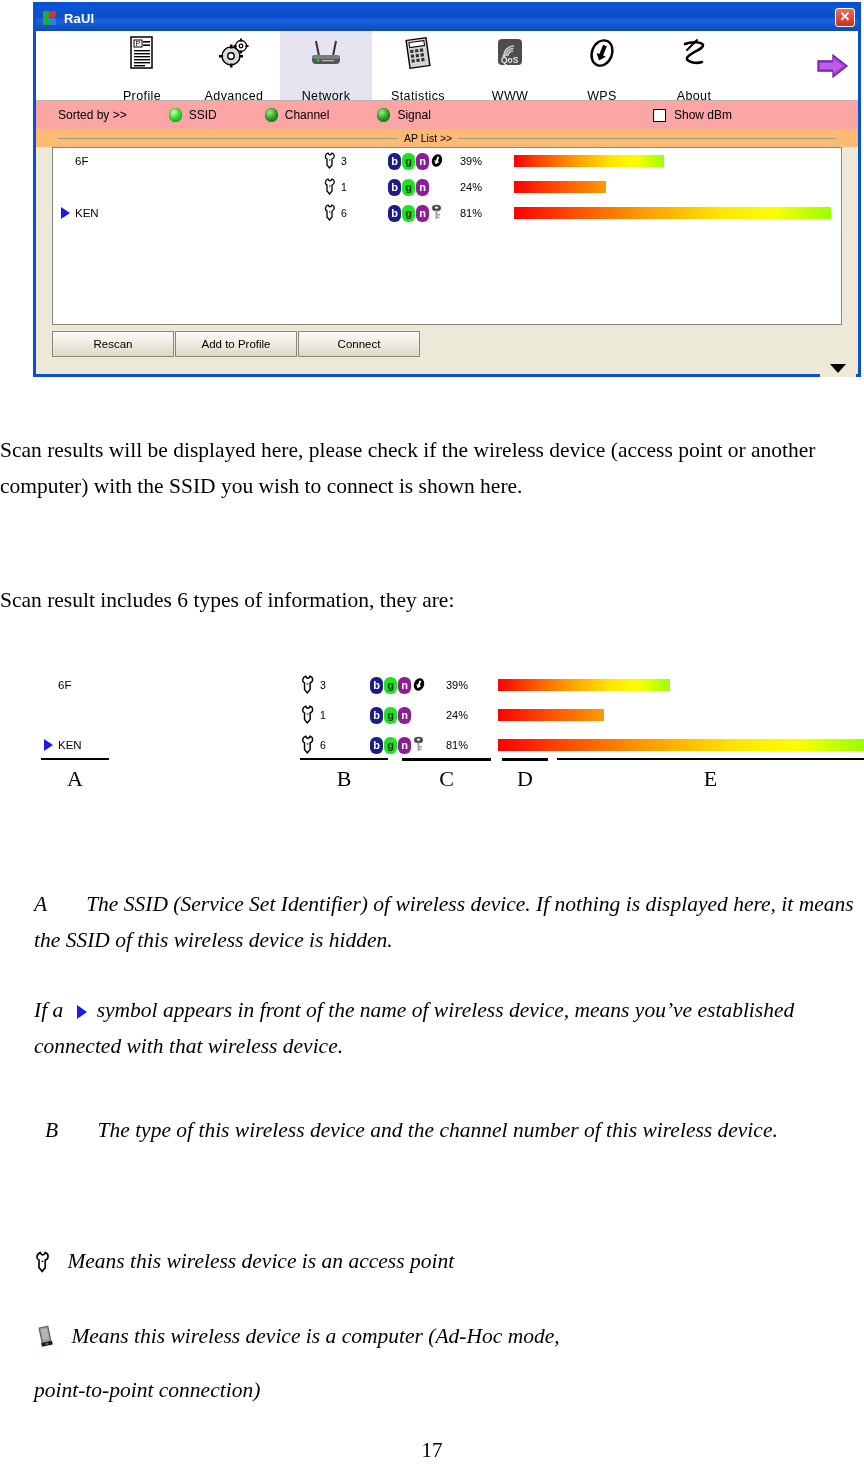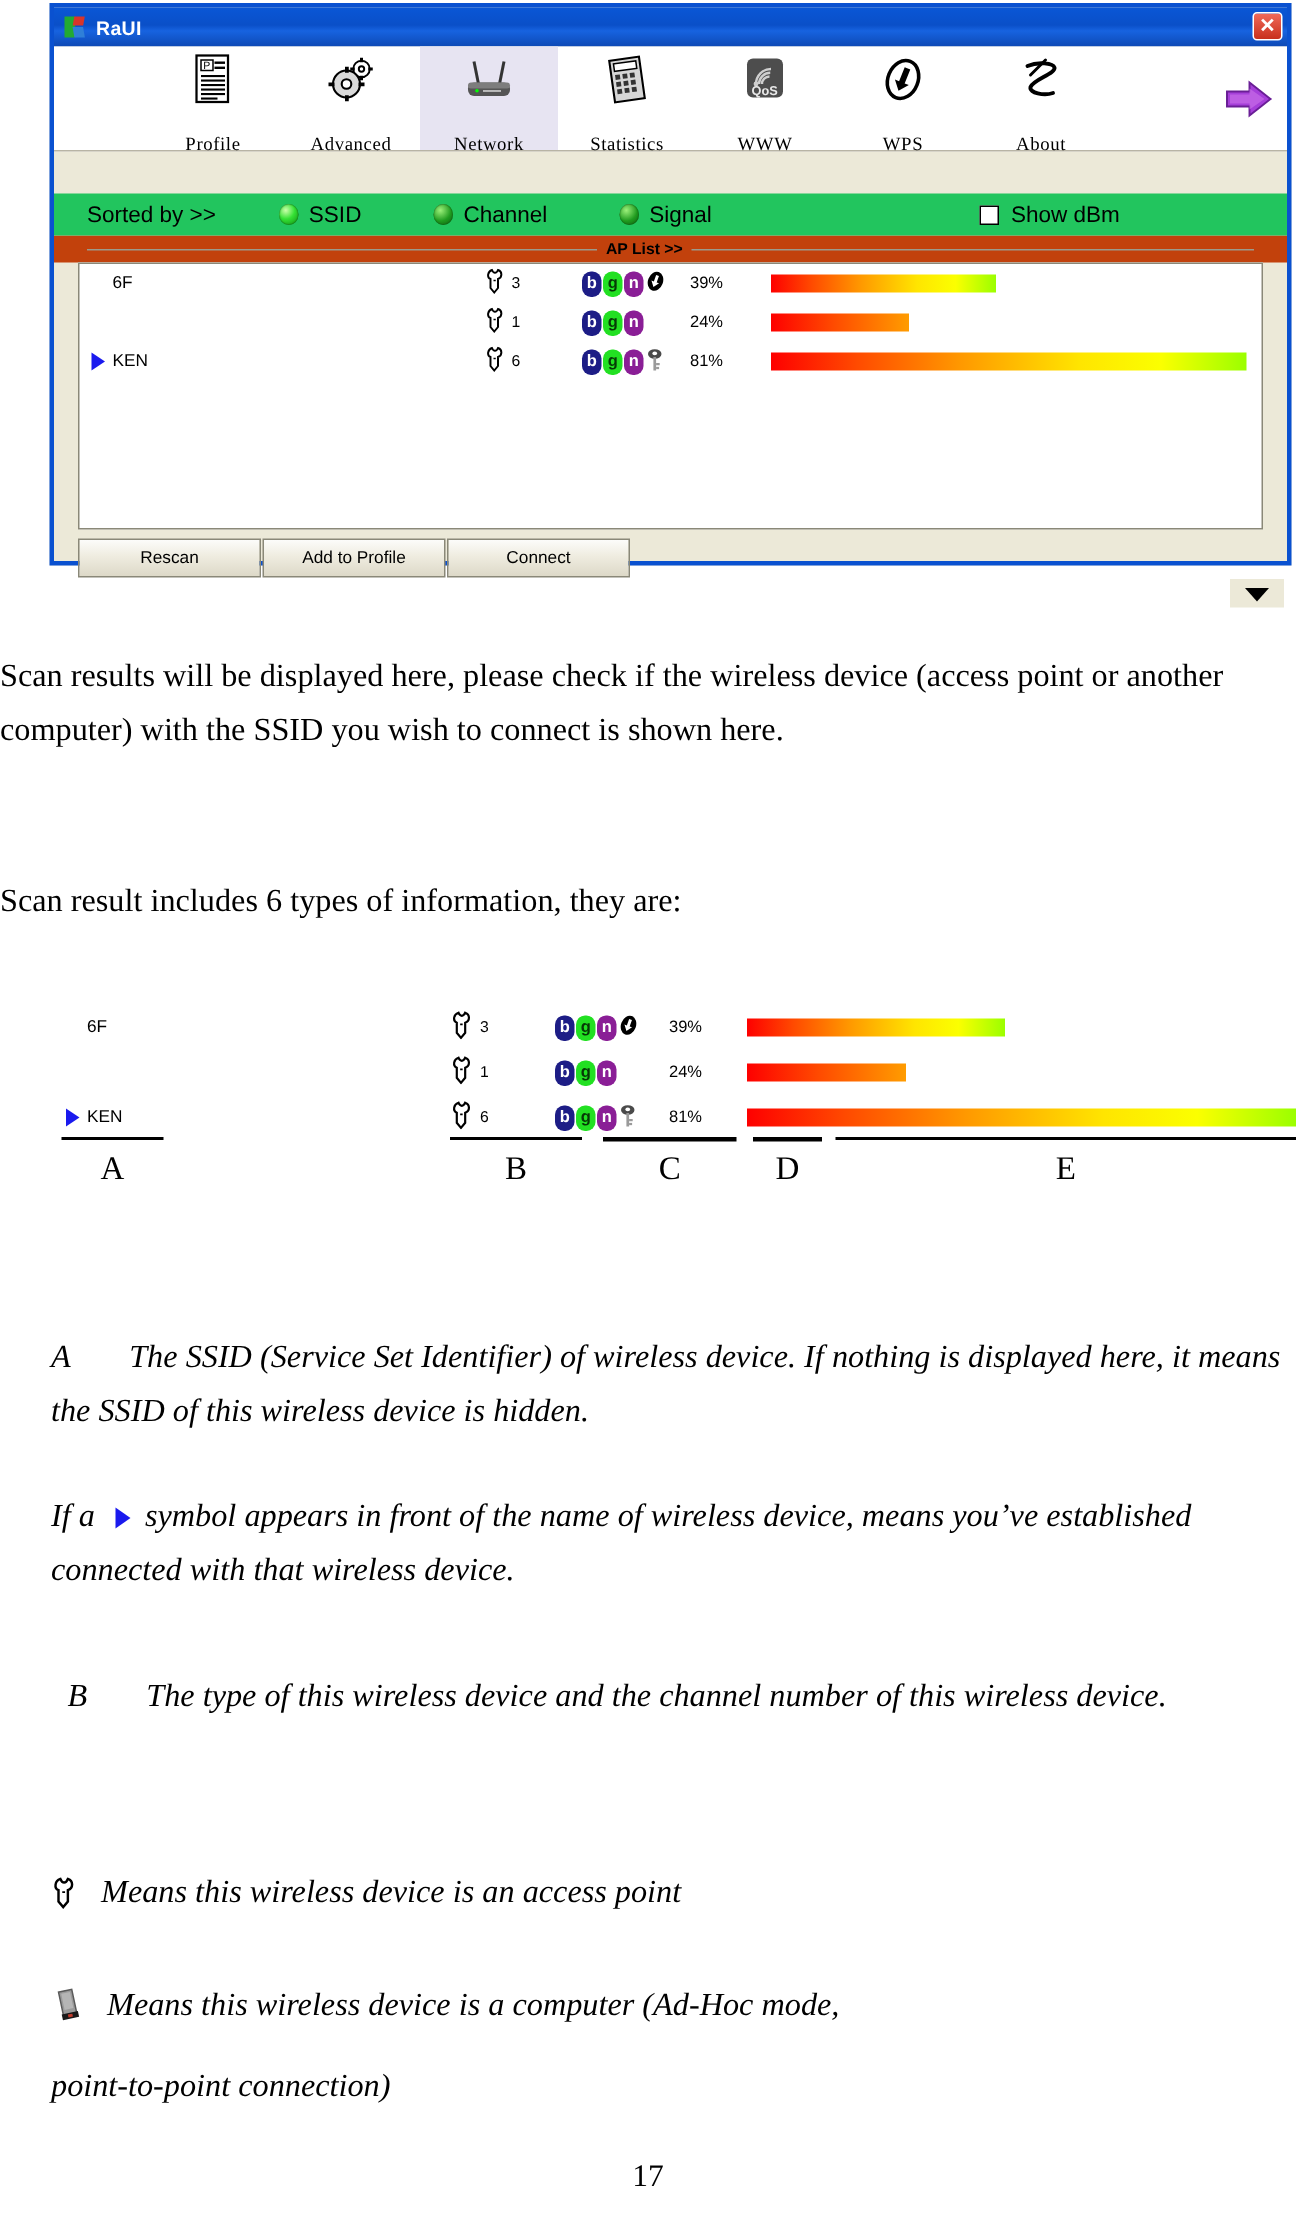--- a/index.html
+++ b/index.html
@@ -106,45 +106,44 @@
     gap: 19px;
   }
   .tb-item.active { background: #e7e4f2; }
   .tb-icon {
     height: 40px;
     display: flex;
     align-items: center;
     justify-content: center;
   }
   .tb-label {
-    font-family: Liberation Serif, serif;
+    font-family: Liberation Sans, sans-serif;
     font-size: 12.5px;
     color: #000;
     letter-spacing: 0.4px;
     white-space: nowrap;
   }
   .tb-arrow {
     position: absolute;
     right: 8px;
     top: 22px;
     cursor: pointer;
   }
 
   
   .sortbar {
     height: 28px;
-    background: #22c55e;
+    background: #fca5a5;
     display: flex;
     align-items: center;
     font-family: "Liberation Sans", sans-serif;
-    font-size: 15px;
+    font-size: 12px;
     padding-left: 22px;
     box-sizing: border-box;
     position: relative;
-    margin-top: 28px;
   }
   .sort-label { margin-right: 42px; }
   .sort-opt {
     display: flex;
     align-items: center;
     margin-right: 48px;
     cursor: pointer;
   }
   .radio-led {
     width: 13px; height: 14px;
@@ -165,26 +164,25 @@
   }
   .cbx {
     width: 13px; height: 13px;
     border: 1px solid #000;
     background: #fff;
     margin-right: 8px;
     box-sizing: border-box;
   }
   .aplist-div {
     height: 18px;
-    background: #c2410c;
+    background: #fdba74;
     display: flex;
     align-items: center;
     padding: 0 22px;
     box-sizing: border-box;
-    font-weight: bold;
   }
   .aplist-div .hr { flex: 1 1 auto; height: 1px; background: #9c9a8c; }
   .aplist-div .cap {
     font-family: "Liberation Sans", sans-serif;
     font-size: 10.5px;
     padding: 0 6px;
     white-space: nowrap;
   }
   .aplist-div .hr.left { max-width: 340px; }
 

